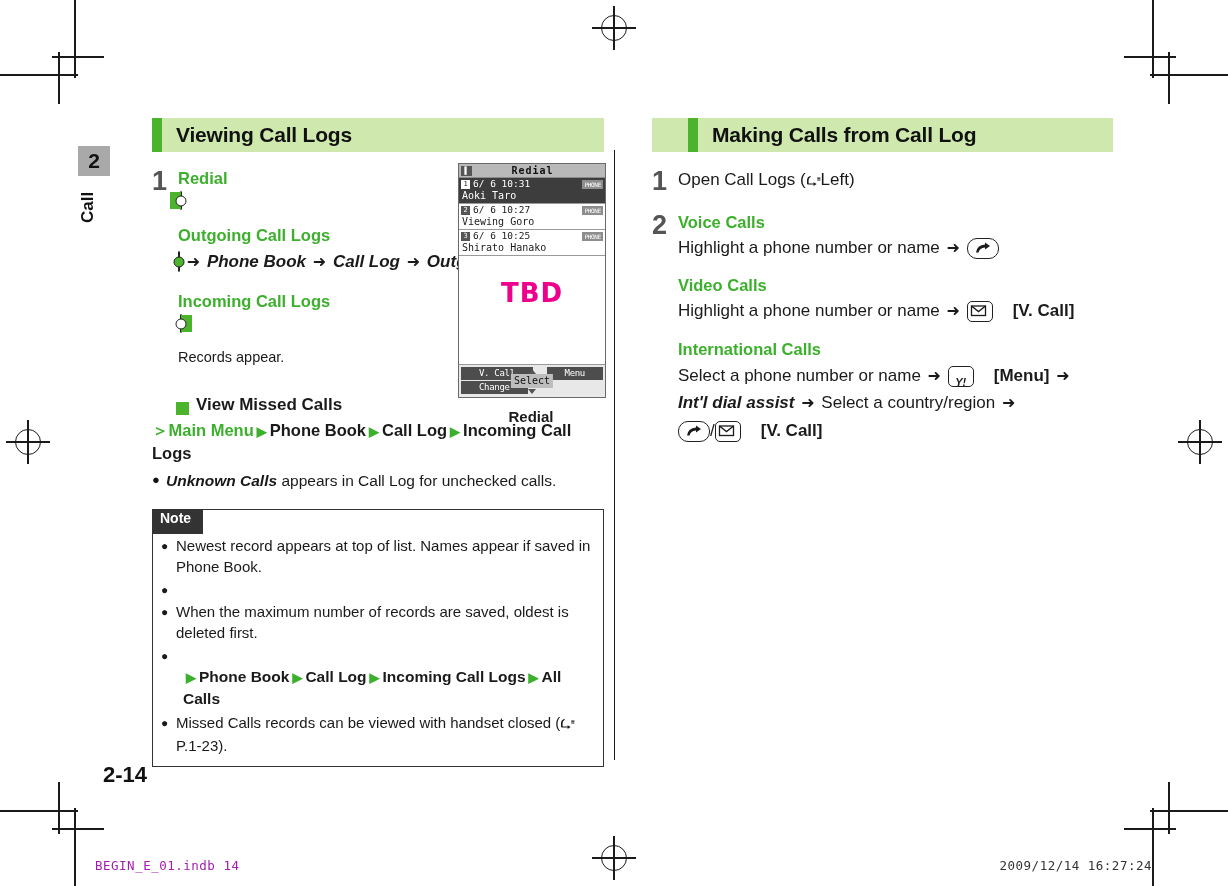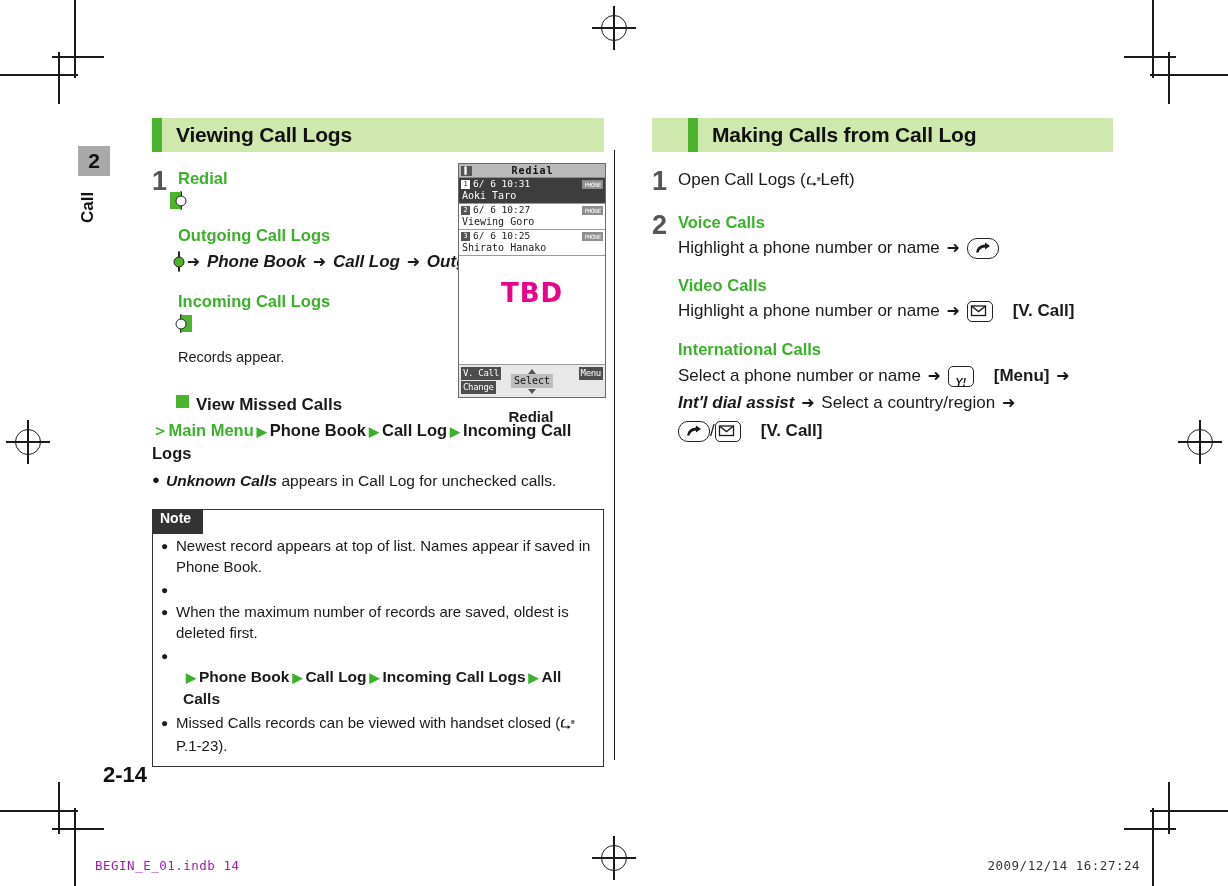--- a/index.html
+++ b/index.html
@@ -93,21 +93,21 @@
     display:inline-block;vertical-align:middle;
     width:24px;height:19px;border:1.6px solid #222;border-radius:5px;
     background:#fff;position:relative;text-align:center;
   }
   .key-sq .yl{font-size:11px;font-weight:bold;line-height:17px;font-style:italic;}
 
   
   .hand{display:inline-block;vertical-align:-2px;}
 
   
-  .sub-head{display:flex;align-items:flex-start;margin-top:30px;margin-bottom:4px;padding-left:24px;}
+  .sub-head{display:flex;align-items:flex-end;margin-top:30px;margin-bottom:4px;padding-left:24px;}
   .sub-head .sq{width:13px;height:13px;background:#4bb32c;margin-right:7px;}
   .sub-head .t{font-size:17px;font-weight:bold;}
   .path-line{font-size:16.5px;font-weight:bold;line-height:1.4;}
   .gt{color:#3cb02c;font-weight:bold;}
   .green{color:#3cb02c;}
   .tri{color:#3cb02c;font-size:13px;padding:0 3px;}
   .bullet-line{font-size:15.5px;line-height:1.45;margin-top:5px;display:flex;}
   .bullet-line .bd{flex:0 0 14px;color:#111;font-size:13px;padding-top:1px;}
 
   
@@ -155,21 +155,21 @@
   .p-tbd{
     text-align:center;color:#ec008c;font-size:26px;font-weight:bold;
     font-family:"DejaVu Sans", sans-serif;letter-spacing:1px;margin-top:22px;
   }
   .p-soft{
     position:absolute;left:0;bottom:0;width:146px;height:32px;
     background:#e8e8e8;border-top:1px solid #9a9a9a;
   }
   .sk{
     position:absolute;background:#4d4d4d;color:#fff;font-size:9px;
-    line-height:13px;padding:0 2px;letter-spacing:-0.3px;
+    line-height:13px;padding:0 18px;letter-spacing:-0.3px;
   }
   .sk.vcall{left:2px;top:2px;}
   .sk.change{left:2px;top:16px;}
   .sk.menu{right:2px;top:2px;}
   .sk-sel{
     position:absolute;left:50%;transform:translateX(-50%);top:9px;
     background:#bdbdbd;color:#111;font-size:10px;line-height:14px;padding:0 3px;
   }
   .nav-up,.nav-dn{position:absolute;left:50%;transform:translateX(-50%);width:0;height:0;}
   .nav-up{top:4px;border-left:4px solid transparent;border-right:4px solid transparent;border-bottom:5px solid #555;}
@@ -179,21 +179,21 @@
     font-family:"Liberation Sans",sans-serif;
   }
 
   
   .page-no{position:absolute;left:103px;top:762px;font-size:22px;font-weight:bold;color:#111;}
   .foot-left{
     position:absolute;left:95px;top:858px;font-size:12.5px;color:#a21caf;
     font-family:"DejaVu Sans Mono", monospace;letter-spacing:0.5px;
   }
   .foot-right{
-    position:absolute;right:88px;top:858px;font-size:12.5px;color:#333;
+    position:absolute;right:76px;top:858px;font-size:12.5px;color:#333;
     font-family:"DejaVu Sans Mono", monospace;letter-spacing:0.5px;
   }
 </style>
 </head>
 <body>
 
 <div id="page">
 
   <div>
     <div class="mark" style="left:0;top:74px;width:78px;height:2px;"></div>

